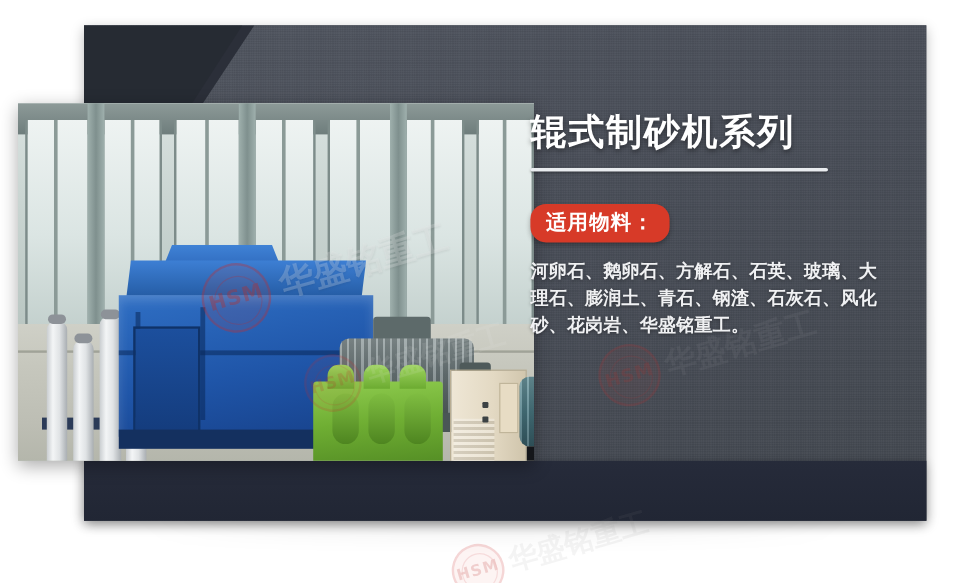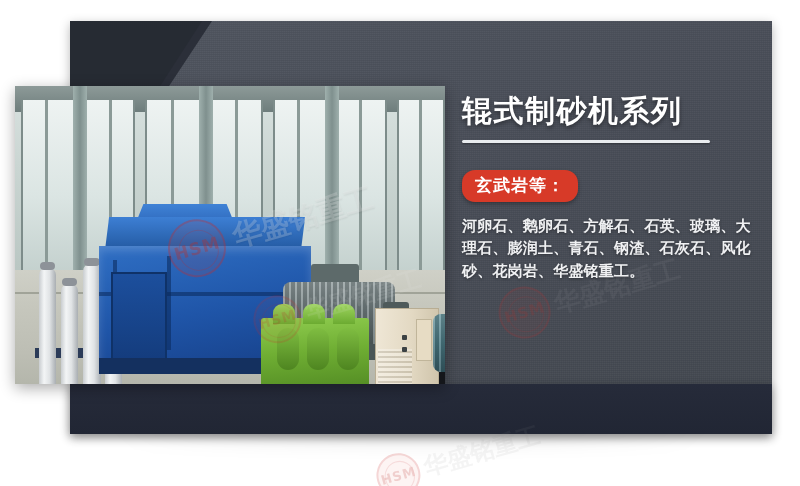--- a/index.html
+++ b/index.html
@@ -203,21 +203,21 @@
   .wm-c .wm-badge{width:48px;height:48px;font-size:15px;}
   .wm-c .wm-text{font-size:26px;color:rgba(255,255,255,.16);}
 
   .wm-e{left:374px;top:436px;transform:rotate(-16deg);opacity:.30;}
   .wm-e .wm-badge{width:40px;height:40px;font-size:13px;}
   .wm-e .wm-text{font-size:24px;color:rgba(140,140,140,.30);}
 
   .wm-row{display:flex;align-items:center;gap:5px;}
 
   
-  .content{position:absolute;left:462px;top:95px;width:300px;}
+  .content{position:absolute;left:442px;top:95px;width:300px;}
   .title{
     color:#ffffff;font-size:30px;font-weight:bold;letter-spacing:1.5px;
     text-shadow:0 2px 4px rgba(0,0,0,.45);line-height:1.05;margin:0;
   }
   .title-rule{
     margin-top:13px;width:248px;height:3px;background:#e9ecef;border-radius:2px;
     box-shadow:0 1px 2px rgba(0,0,0,.35);
   }
   .bullets{margin-top:22px;}
   .bullet{display:flex;align-items:center;margin-bottom:21px;}
@@ -373,18 +373,18 @@
     <h1 class="title">辊式制砂机系列</h1>
     <div class="title-rule"></div>
 
     <div class="bullets">
 
 
 
 
     </div>
 
-    <div class="mat-badge">玄武岩等：</div>
+    <div class="mat-badge">适用物料：</div>
     <div class="mat-text">河卵石、鹅卵石、方解石、石英、玻璃、大理石、膨润土、青石、钢渣、石灰石、风化砂、花岗岩、华盛铭重工。</div>
 
   </div>
 
 </div>
 
 </body></html>

